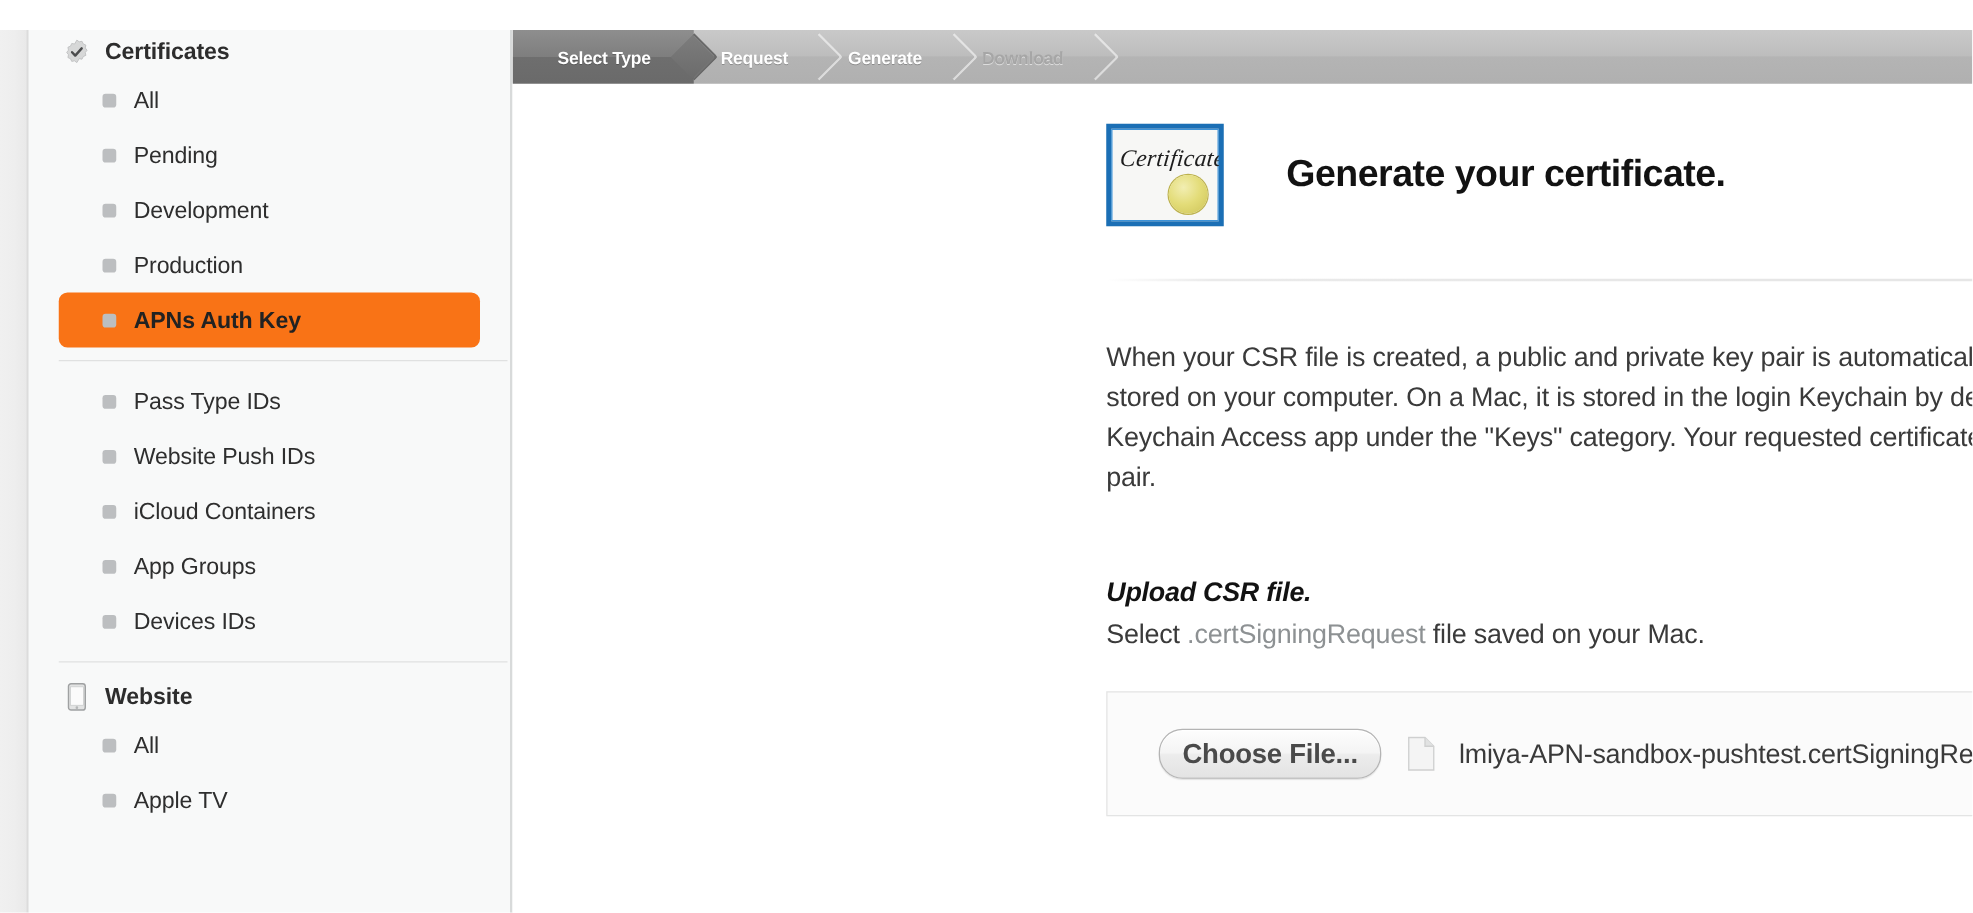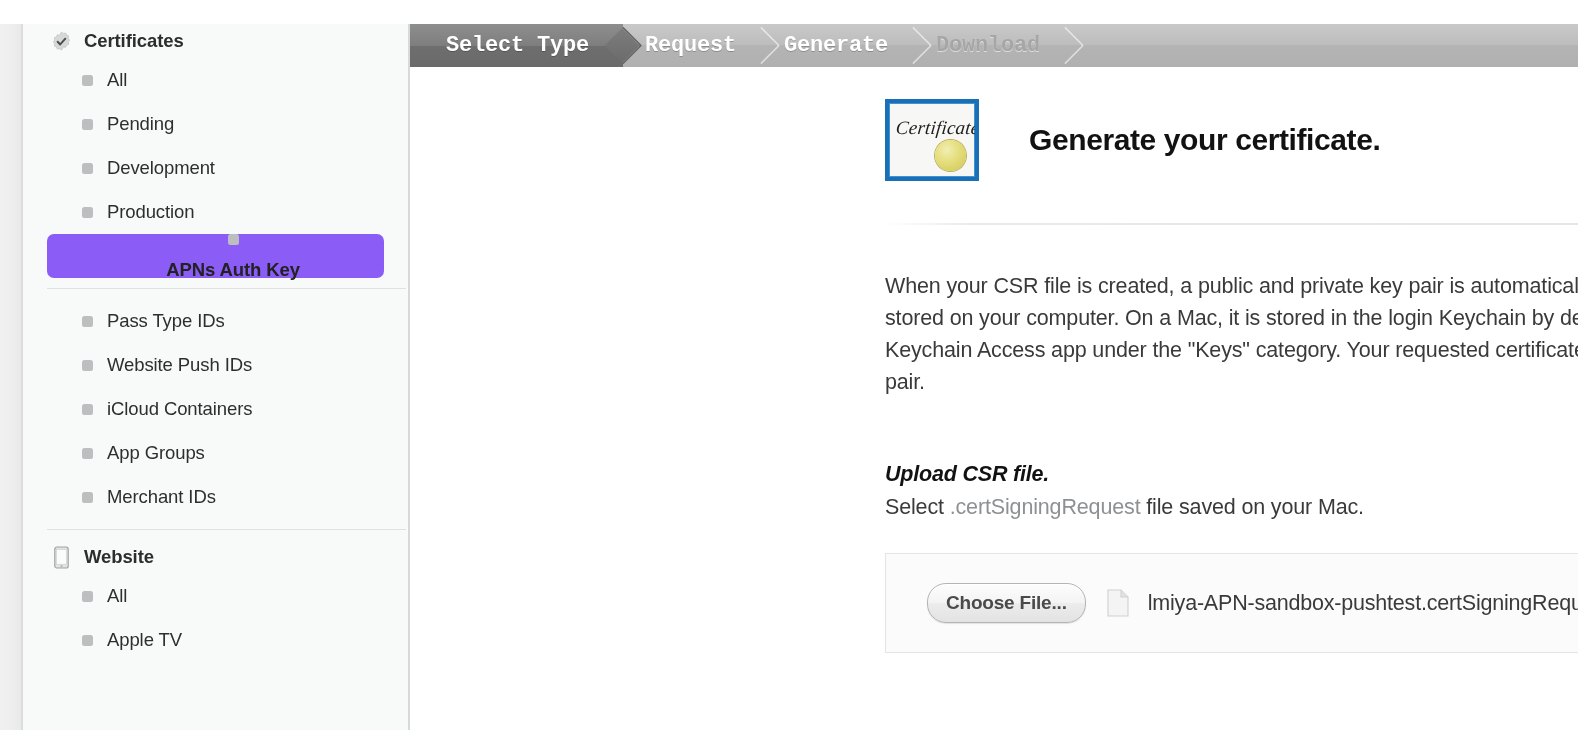--- a/index.html
+++ b/index.html
@@ -95,22 +95,21 @@
     flex: 0 0 11px;
     border-radius: 2.5px;
     background: #bcbec0;
   }
   .nav-item .nav-label {
     font-size: 18.5px;
     color: #2e2e2e;
     letter-spacing: -0.1px;
   }
   .nav-item.selected {
-    background: #8b5cf6;
-    flex-direction: column;
+    background: #f97316;
   }
   .nav-item.selected .nav-label {
     font-weight: bold;
     color: #222;
   }
 
   .divider {
     height: 1px;
     background: #e0e1e1;
     margin: 10px 2px 10px 24px;
@@ -133,28 +132,27 @@
     align-items: stretch;
     position: relative;
     overflow: hidden;
   }
   .step {
     position: relative;
     display: flex;
     align-items: center;
     justify-content: flex-end;
     height: 43px;
-    font-size: 22px;
+    font-size: 14px;
     font-weight: bold;
     letter-spacing: -0.2px;
     color: #ffffff;
     text-shadow: 0 1px 0 rgba(0,0,0,0.22);
     padding: 0 26px 0 22px;
     white-space: nowrap;
-    font-family: Liberation Mono, monospace;
   }
   
   .step .chev {
     position: absolute;
     right: -13px;
     top: 8px;
     width: 27px;
     height: 27px;
     transform: rotate(45deg);
     border-top: 2px solid rgba(255,255,255,0.55);
@@ -284,21 +282,21 @@
   }
 
   .btn-choose {
     height: 40px;
     padding: 0 18px;
     border: 1px solid #b4b4b4;
     border-radius: 19px;
     background: linear-gradient(to bottom, #fdfdfd 0%, #f4f4f4 48%, #ececec 52%, #e3e3e3 100%);
     box-shadow: 0 1px 1px rgba(0,0,0,0.10), inset 0 1px 0 #ffffff;
     font-family: "Liberation Sans", "DejaVu Sans", sans-serif;
-    font-size: 19px;
+    font-size: 22px;
     font-weight: bold;
     color: #4a4a4a;
     letter-spacing: -0.2px;
     cursor: pointer;
     white-space: nowrap;
     text-align: right;
   }
 
   .file-doc-icon {
     width: 22px; height: 28px;
@@ -370,21 +368,21 @@
       <div class="nav-item">
         <span class="bullet"></span>
         <span class="nav-label">iCloud Containers</span>
       </div>
       <div class="nav-item">
         <span class="bullet"></span>
         <span class="nav-label">App Groups</span>
       </div>
       <div class="nav-item">
         <span class="bullet"></span>
-        <span class="nav-label">Merchant IDs</span>
+        <span class="nav-label">Devices IDs</span>
       </div>
     </div>
 
     <div class="divider"></div>
 
     <div class="nav-group">
       <div class="group-head">
         <svg class="icon-device" viewBox="0 0 20 24">
           <rect x="3" y="1" width="14" height="22" rx="2.2" fill="#e2e3e3" stroke="#9fa1a2" stroke-width="1.2"></rect>
           <rect x="4.6" y="3.6" width="10.8" height="15.4" fill="#fbfbfb" stroke="#c8caca" stroke-width="0.6"></rect>

